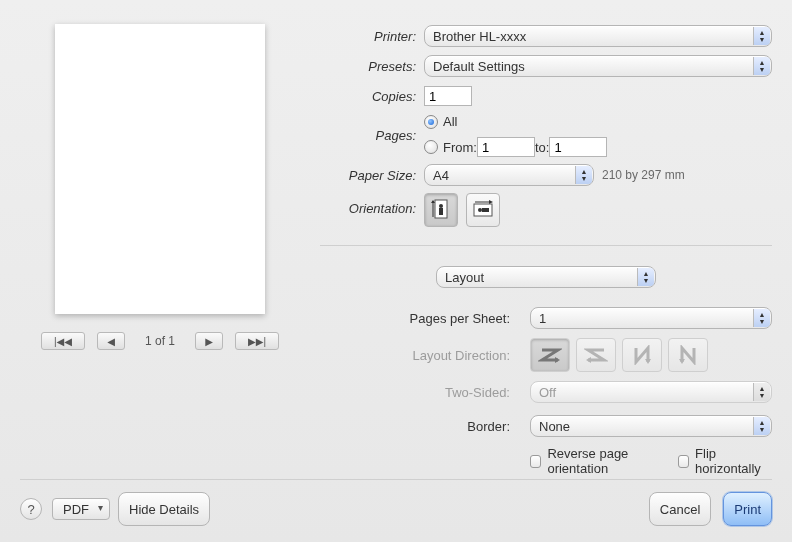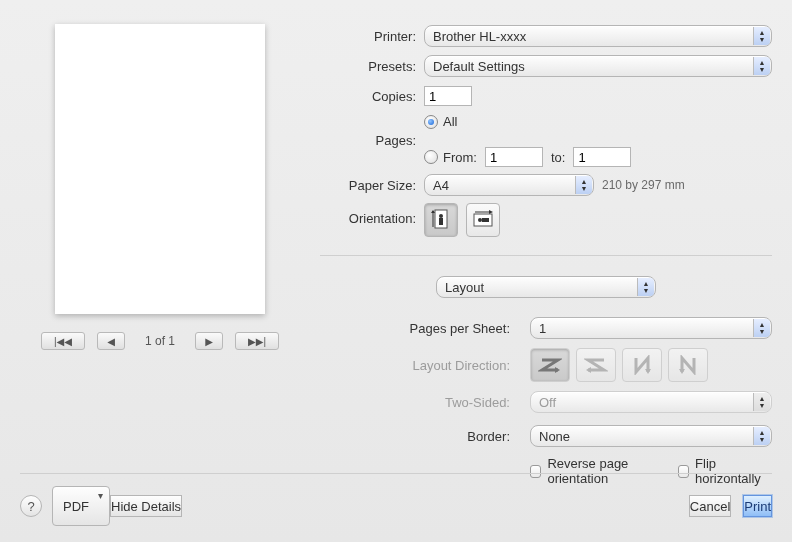--- a/index.html
+++ b/index.html
@@ -71,20 +71,21 @@
     display: flex;
     align-items: center;
     gap: 8px;
     min-height: 24px;
   }
   .row .lbl {
     width: 96px;
     text-align: right;
     color: #333;
     font-size: 13px;
+    font-style: italic;
   }
   .row .fld { flex: 1; display: flex; align-items: center; gap: 8px; }
 
   
   .popup {
     display: flex;
     align-items: center;
     justify-content: space-between;
     height: 22px;
     min-width: 0;
@@ -129,21 +130,21 @@
   .radio .dot {
     width: 14px; height: 14px; border-radius: 50%;
     border: 1px solid #888; background: radial-gradient(circle at 40% 35%, #fff, #ddd);
     position: relative;
   }
   .radio.checked .dot:after {
     content:""; position:absolute; left:3px; top:3px; width:6px; height:6px; border-radius:50%;
     background: radial-gradient(circle at 35% 35%, #8fc3ff, #1a66d6);
   }
   .pages-from-row {
-    display:flex; align-items:center; gap:8px; margin-top:14px;
+    display:flex; align-items:center; margin-top:4px;
   }
   .dimtext { color:#6a6a6a; font-size:12px; }
 
   .orient-btn {
     width: 34px; height: 34px;
     border: 1px solid #b5b5b5; border-radius: 4px;
     background: linear-gradient(#fafafa,#e8e8e8);
     display:inline-flex; align-items:center; justify-content:center;
     cursor:pointer;
   }
@@ -196,34 +197,35 @@
   }
   .bottom-row { display:flex; align-items:center; }
   .help-btn {
     width: 22px; height: 22px; border-radius: 50%; border:1px solid #b5b5b5;
     background: linear-gradient(#fefefe,#e4e4e4);
     display:inline-flex; align-items:center; justify-content:center;
     color:#555; font-size:13px; cursor:pointer;
     margin-right: 10px;
   }
   .pull-btn {
-    height: 40px; border:1px solid #b5b5b5; border-radius:4px;
+    height: 22px; border:1px solid #b5b5b5; border-radius:4px;
     background: linear-gradient(#fefefe,#e5e5e5);
     padding: 0 20px 0 10px;
     position: relative;
     display:inline-flex; align-items:center;
     cursor:pointer;
+    margin-right: 8px;
   }
   .pull-btn:after {
     content:"▾"; position:absolute; right:6px; top:3px; font-size:10px; color:#555;
   }
   .push-btn {
-    height: 22px; border:1px solid #b5b5b5; border-radius:0;
+    height: 34px; border:1px solid #b5b5b5; border-radius:8px;
     background: linear-gradient(#fefefe,#e5e5e5);
-    padding: 0 0;
+    padding: 0 10px;
     display:inline-flex; align-items:center;
     cursor:pointer;
   }
   .push-btn.default {
     background: linear-gradient(#dff0ff,#8fbef6);
     border-color:#6494de;
     color:#1b3b75;
     box-shadow: 0 0 0 1px rgba(90,150,230,.4);
   }
   .spacer { flex:1; }

